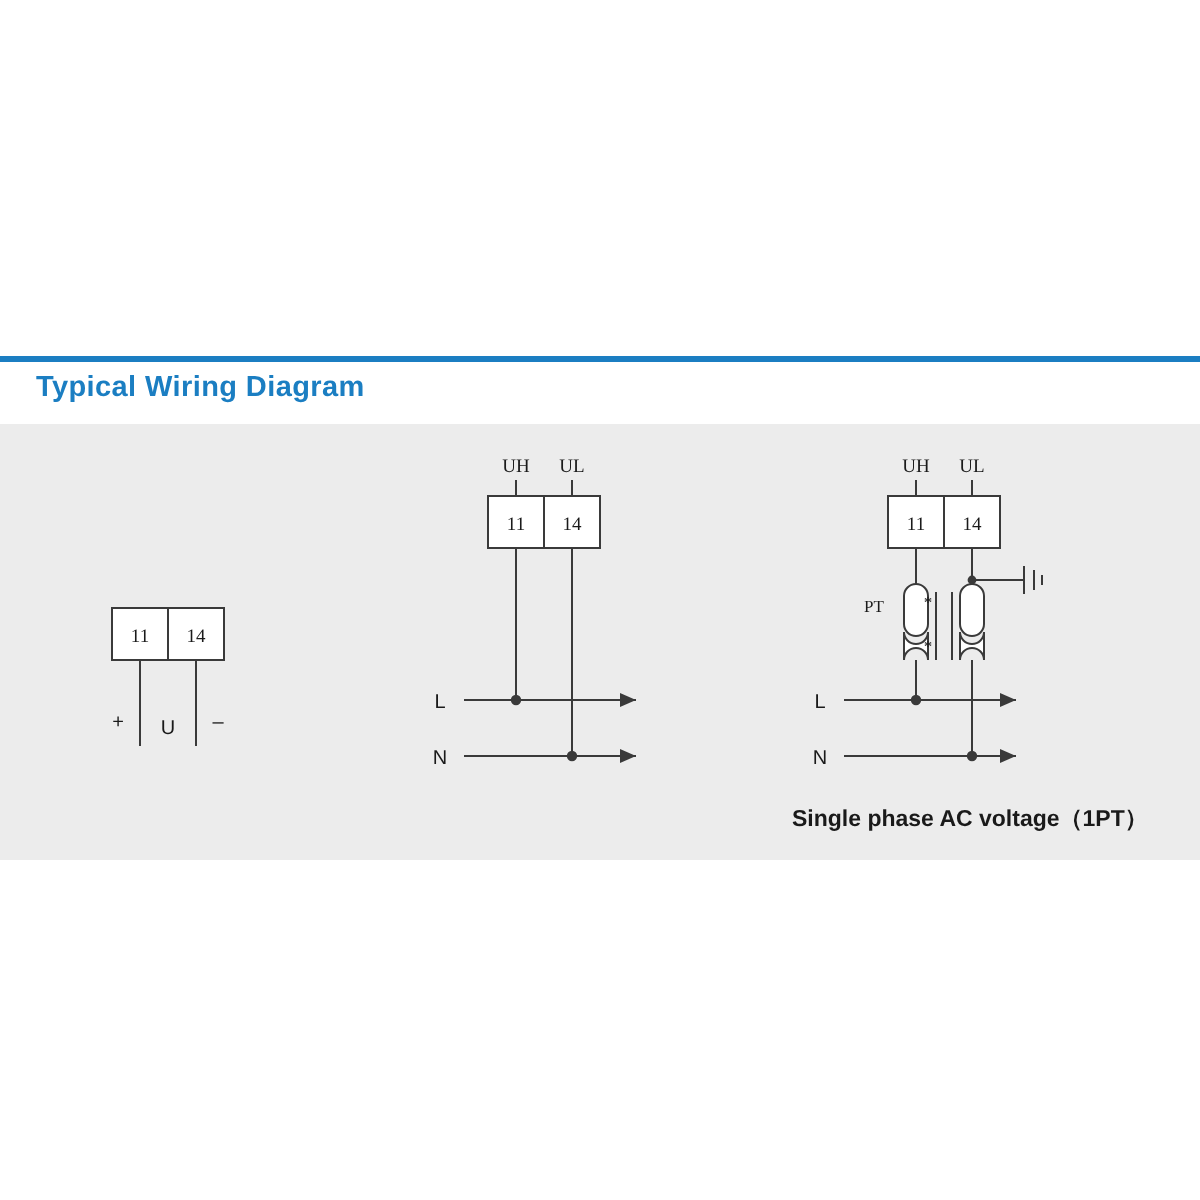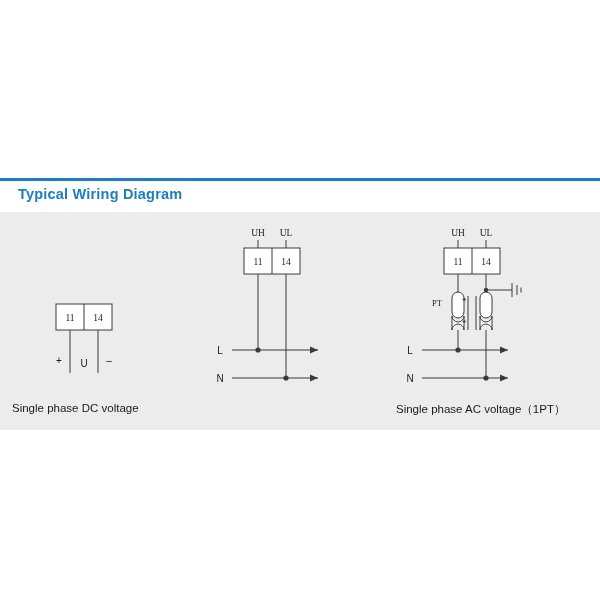--- a/index.html
+++ b/index.html
@@ -183,18 +183,17 @@
         <text class="lbl" x="486" y="53" text-anchor="middle">14</text>
         <text class="lbl" x="458" y="24" text-anchor="middle">UH</text>
         <text class="lbl" x="486" y="24" text-anchor="middle">UL</text>
         <text class="lbl-sm" x="437" y="94" text-anchor="middle">PT</text>
         <text class="lbl-sm" x="464" y="92" text-anchor="middle">*</text>
         <text class="lbl-sm" x="464" y="114" text-anchor="middle">*</text>
         <text class="lbl-ln" x="410" y="142" text-anchor="middle">L</text>
         <text class="lbl-ln" x="410" y="170" text-anchor="middle">N</text>
       </svg>
 
-      <div class="caption" style="left:12px; top:190px;">Single phase DC voltage</div>
-      <div class="caption" style="left:396px; top:190px;">Single phase AC voltage（1PT）</div>
+      <div class="caption" style="left:396px; top:190px;font-weight:bold;">Single phase AC voltage（1PT）</div>
 
     </div>
   </div>
 </div>
 
 </body></html>

